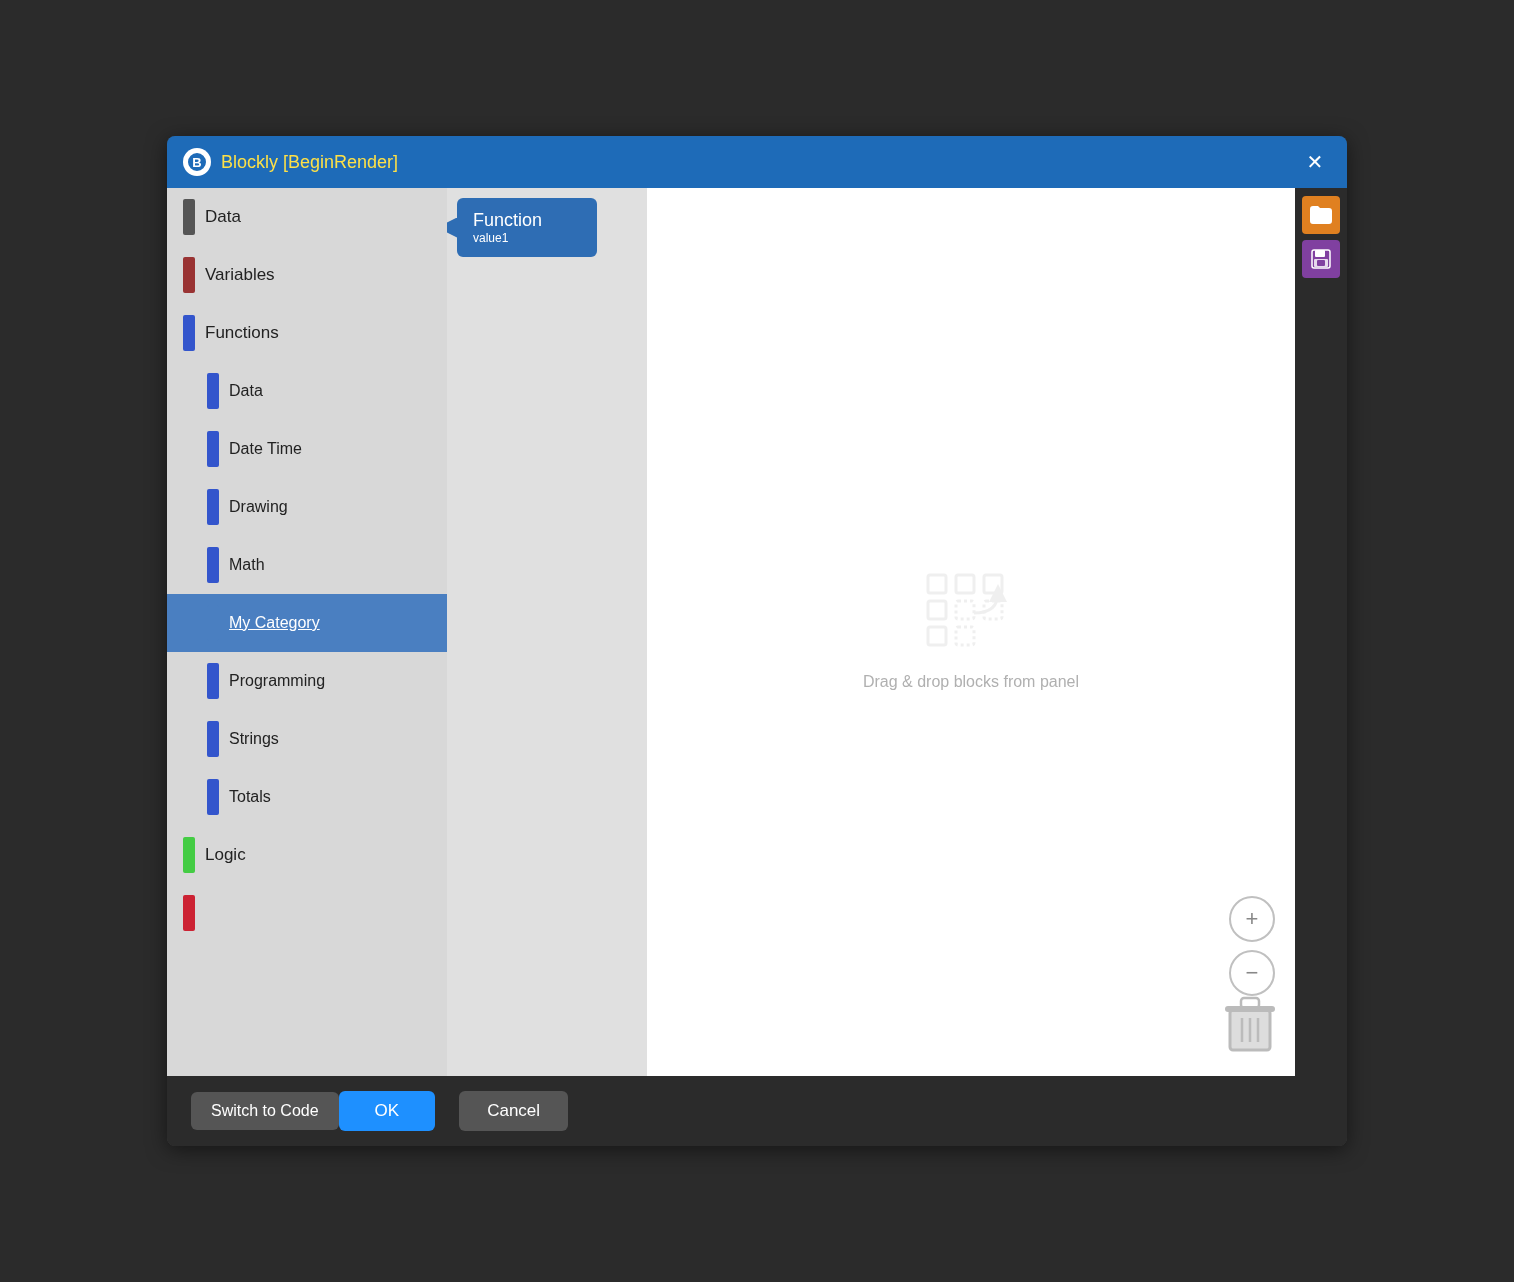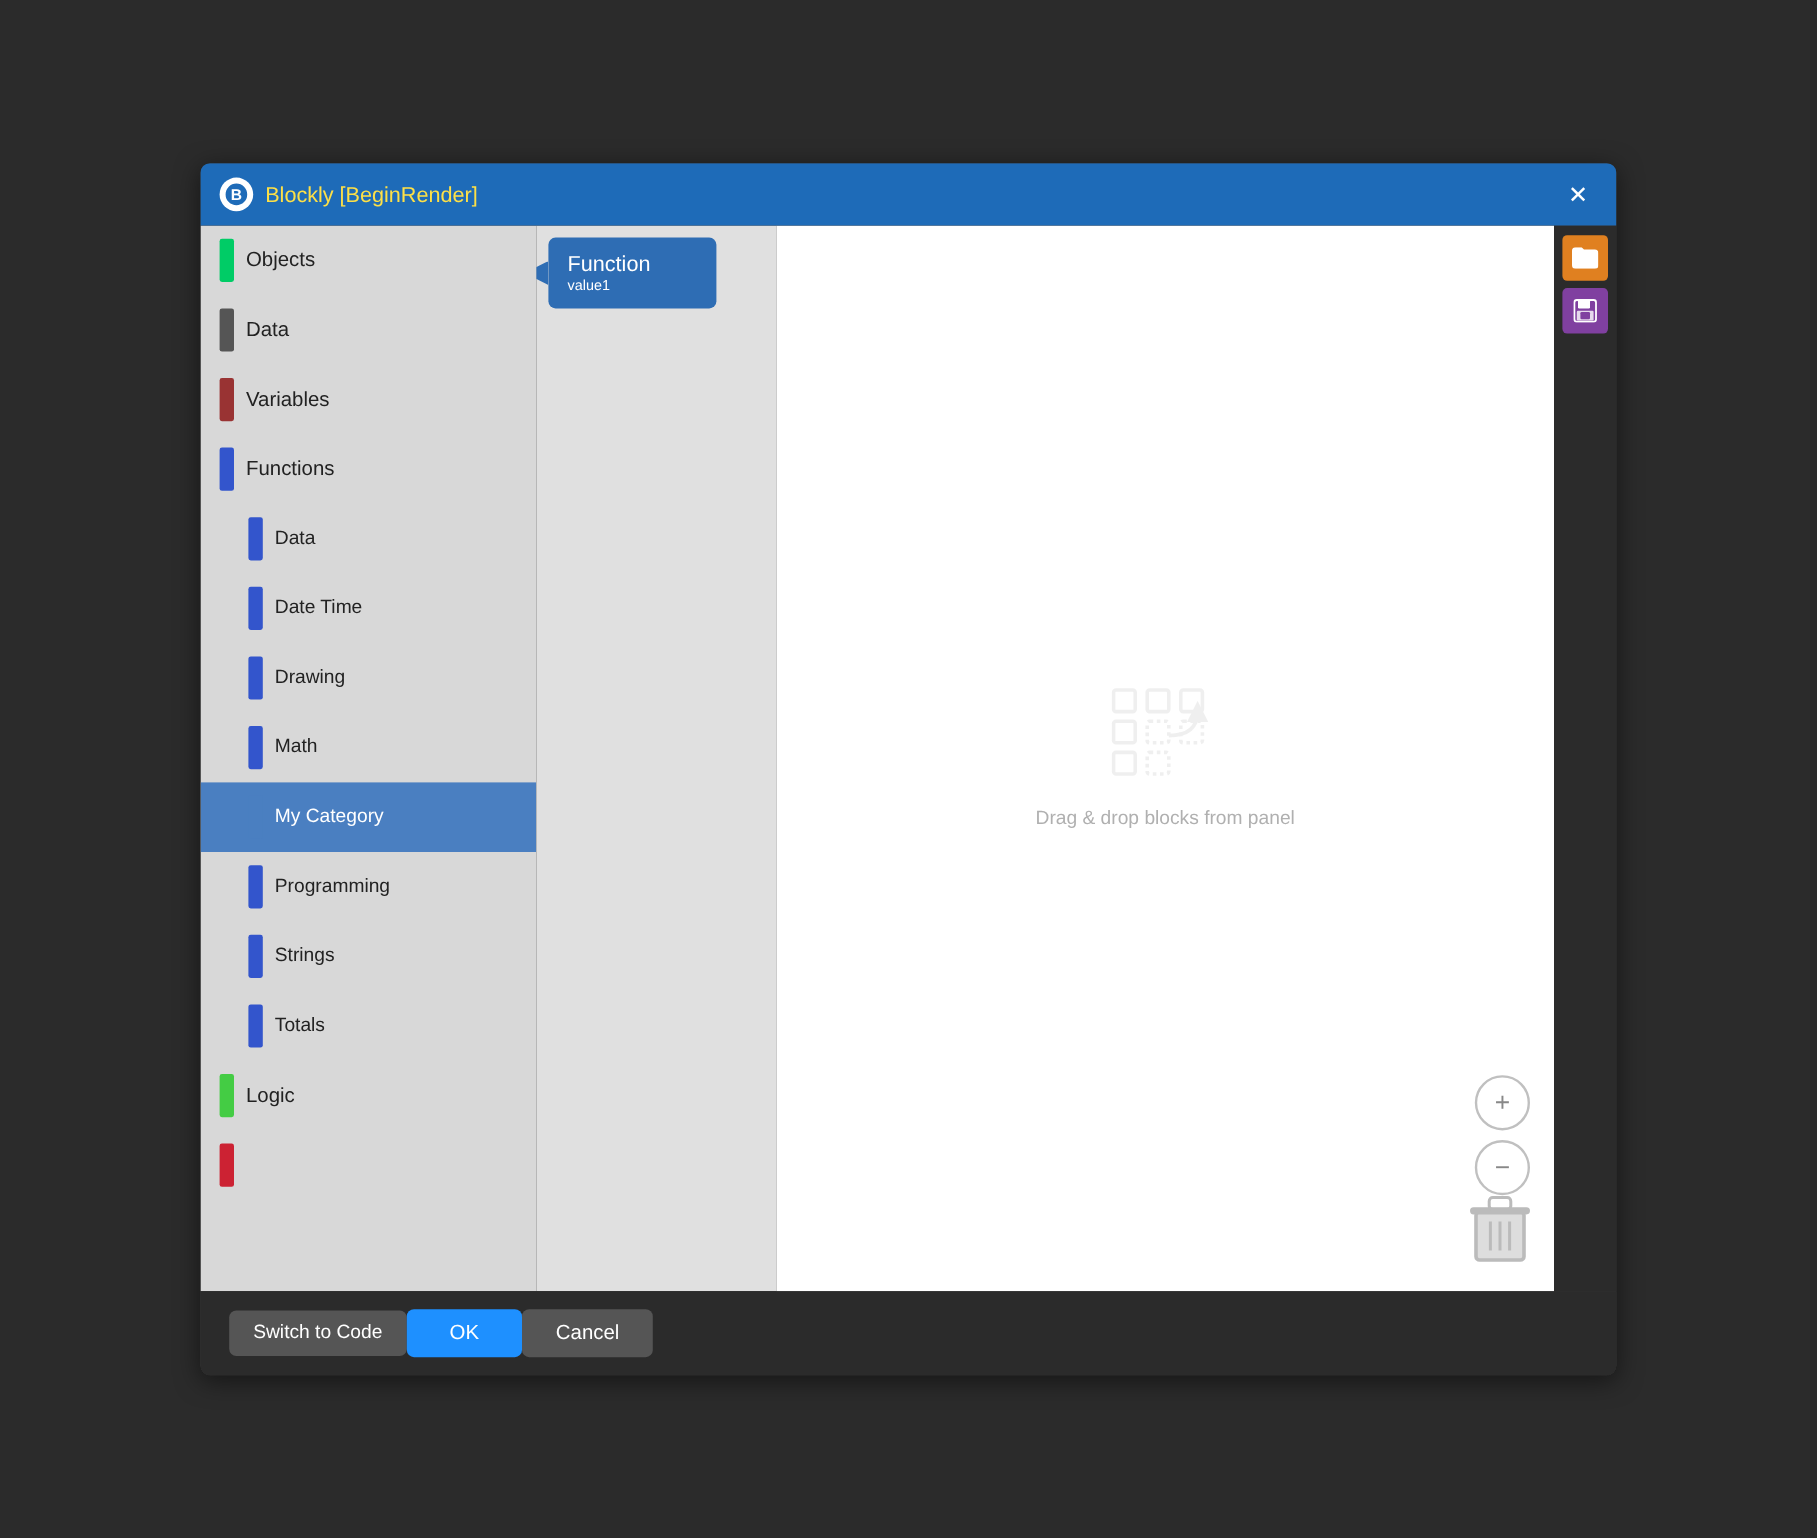--- a/index.html
+++ b/index.html
@@ -79,21 +79,21 @@
     }
     .sidebar-item {
       display: flex;
       align-items: center;
       padding: 11px 16px;
       cursor: pointer;
       font-size: 17px;
       color: #222;
       gap: 10px;
     }
-    .sidebar-item.active { background: #4a7fc1; color: white; }
+    .sidebar-item.active { background: #4a7fc1; color: white; text-decoration: underline; }
     .sidebar-item.active .color-dot { background: #4a7fc1 !important; }
     .color-dot {
       width: 12px;
       height: 36px;
       border-radius: 2px;
       flex-shrink: 0;
     }
     .sidebar-item.sub {
       padding-left: 40px;
       font-size: 16px;
@@ -221,21 +221,21 @@
       background: #555;
       color: white;
       border: none;
       padding: 10px 20px;
       border-radius: 6px;
       font-size: 16px;
       cursor: pointer;
     }
     .footer-right {
       display: flex;
-      gap: 0;
+      gap: 24px;
     }
     .ok-btn {
       background: #1e90ff;
       color: white;
       border: none;
       padding: 10px 36px;
       border-radius: 6px;
       font-size: 17px;
       cursor: pointer;
       font-weight: 500;
@@ -268,24 +268,20 @@
         </svg>
       </div>
       <span class="titlebar-title">Blockly [BeginRender]</span>
     </div>
     <button class="close-btn">✕</button>
   </div>
 
   <div class="main-content">
 
     <div class="sidebar">
-    <div class="sidebar-item">
-          <div class="color-dot" style="background: rgb(0, 204, 102);"></div>
-          <span>Objects</span>
-        </div>
         <div class="sidebar-item">
           <div class="color-dot" style="background: rgb(85, 85, 85);"></div>
           <span>Data</span>
         </div>
         <div class="sidebar-item">
           <div class="color-dot" style="background: rgb(153, 51, 51);"></div>
           <span>Variables</span>
         </div>
         <div class="sidebar-item">
           <div class="color-dot" style="background: rgb(51, 85, 204);"></div>

